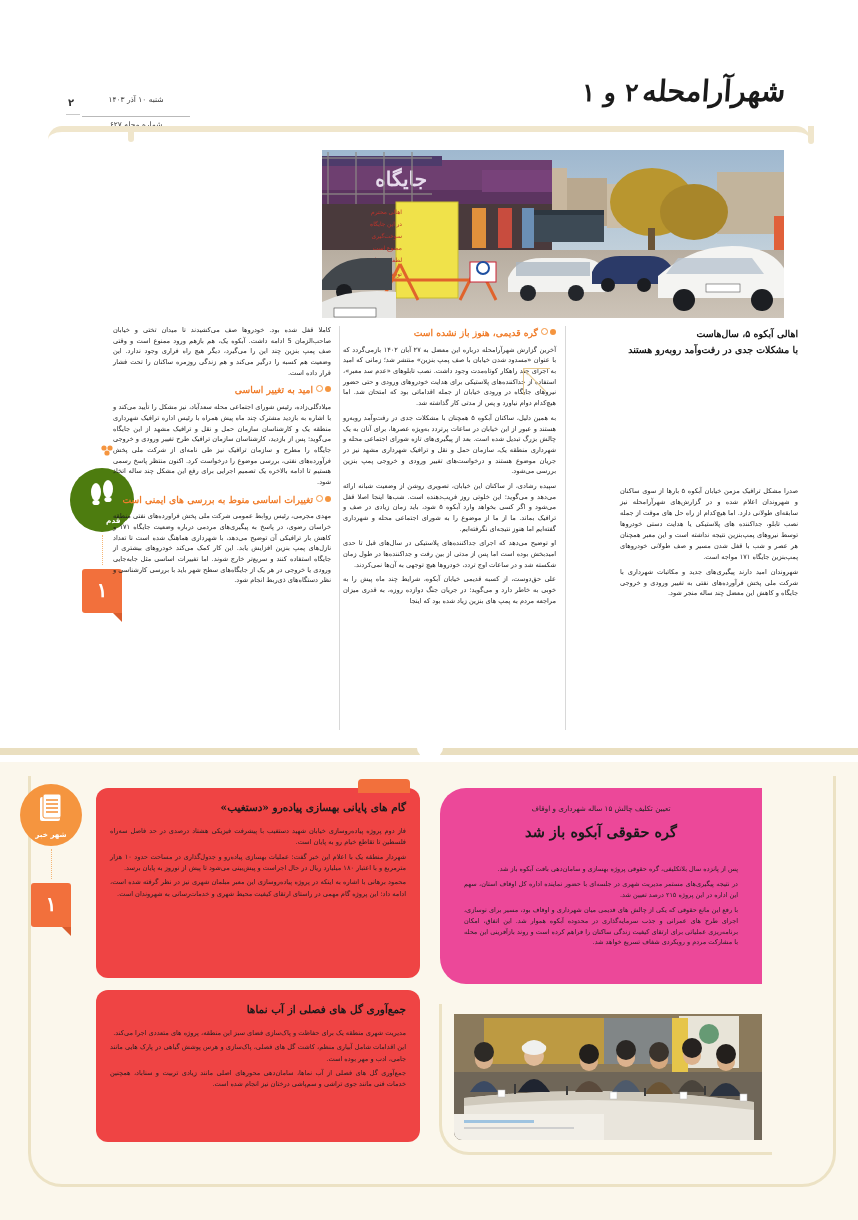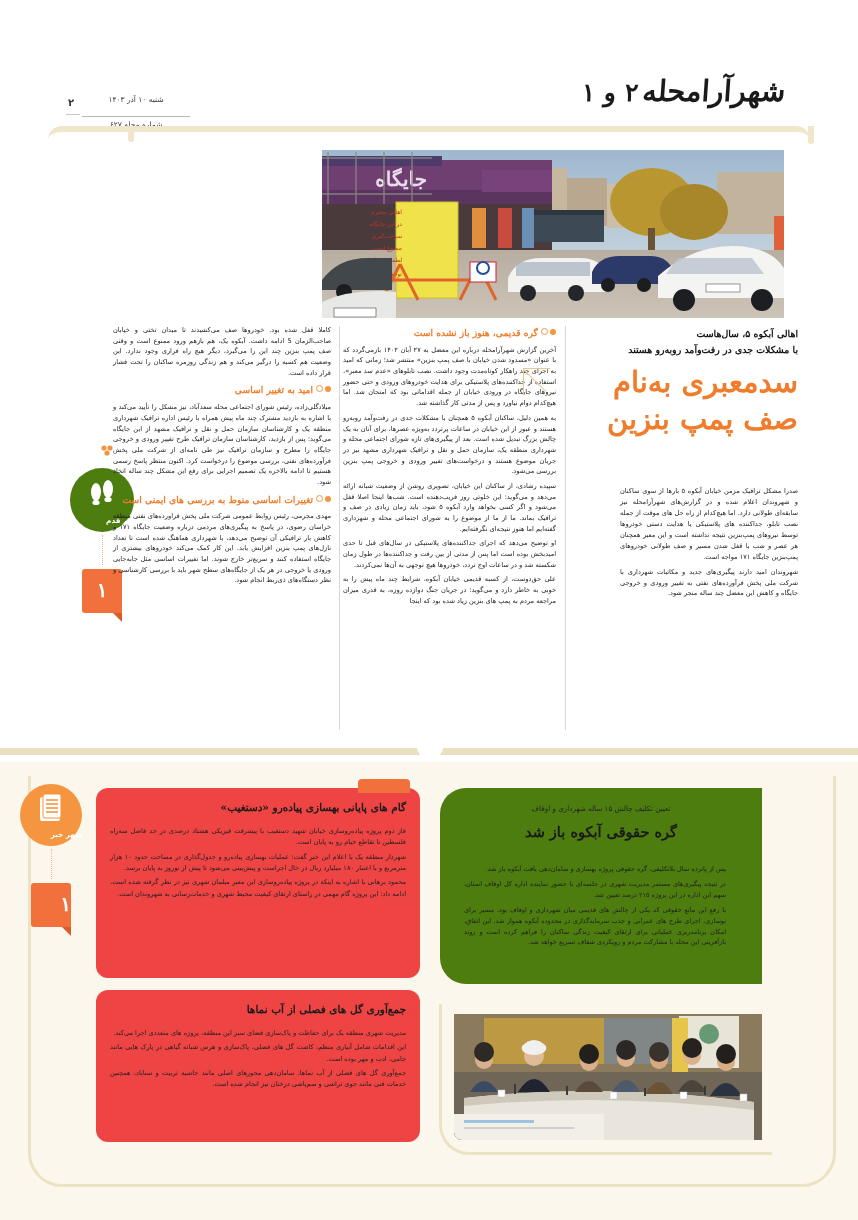--- a/index.html
+++ b/index.html
@@ -133,36 +133,36 @@
   .divider .bar{position:absolute;left:0;top:0;width:858px;height:7px;background:#eadfc0;}
   .divider .notch{
     position:absolute;left:417px;top:0;width:26px;height:9px;background:#ffffff;border-radius:0 0 13px 13px;
   }
 
   .bottom{position:absolute;left:0;top:762px;width:858px;height:458px;background:#fbf7ec;}
 
   
   .card-beige{
     position:absolute;right:96px;top:26px;width:322px;height:196px;
-    background:#4d7c0f;border-radius:26px 0 0 26px;
+    background:#ec4899;border-radius:26px 0 0 26px;
   }
   .card-beige .ck{
     position:absolute;right:20px;top:16px;width:282px;
     font-size:7.2px;color:#262626;text-align:center;line-height:1.5;
   }
   .card-beige .ch{
     position:absolute;right:20px;top:34px;width:282px;
     font-family:"DejaVu Serif","Liberation Serif",serif;
     font-size:14.5px;font-weight:700;color:#1a1a1a;text-align:center;line-height:1.4;
   }
   .card-beige .cbody{
     position:absolute;right:24px;top:76px;width:274px;
     font-size:6.5px;line-height:1.68;color:#1f1f1f;text-align:justify;
   }
-  .card-beige .cbody p{margin:0 12px 4px 0;}
+  .card-beige .cbody p{margin:0 0 4px 0;}
 
   .photo2{
     position:absolute;right:96px;top:252px;width:308px;height:126px;
     border-radius:0 0 0 8px;overflow:hidden;background:#7d7366;
   }
   .photo2 svg{display:block;width:100%;height:100%;}
   .photo2-frame{
     position:absolute;right:86px;top:242px;width:330px;height:148px;
     border:3px solid #ece2c4;border-radius:0 0 0 30px;border-top:none;border-right:none;
   }
@@ -180,21 +180,21 @@
     position:absolute;right:14px;top:12px;width:296px;
     font-family:"DejaVu Serif","Liberation Serif",serif;
     font-size:10.5px;font-weight:700;color:#1a1a1a;text-align:right;line-height:1.5;
   }
   .card-peach .pbody{
     position:absolute;right:14px;top:38px;width:296px;
     font-size:6.6px;line-height:1.72;color:#1f1f1f;text-align:justify;
   }
   .card-peach .pbody p{margin:0 0 3px 0;}
 
-  .badge2-wrap{position:absolute;left:12px;top:22px;width:78px;text-align:right;}
+  .badge2-wrap{position:absolute;left:12px;top:22px;width:78px;text-align:center;}
   .badge2-circle{
     width:62px;height:62px;border-radius:50%;background:#f5953f;margin:0 auto;position:relative;
   }
   .badge2-circle .blabel{
     position:absolute;left:0;right:0;bottom:7px;font-size:7.2px;color:#fff;font-weight:700;
   }
   .doc-ic{position:absolute;left:50%;top:10px;transform:translateX(-50%);}
 
   .bottom-frame{
     position:absolute;left:28px;top:14px;width:802px;height:408px;
@@ -324,21 +324,20 @@
     </div>
 
     <div class="vline" style="right:234px;top:176px;height:404px;"></div>
     <div class="vline" style="right:460px;top:176px;height:404px;"></div>
     <div class="vline" style="right:236px;top:0px;height:0;"></div>
 
     <div class="kicker">
       <div style="white-space:pre-line">اهالی آبکوه ۵، سال‌هاست
 با مشکلات جدی در رفت‌وآمد روبه‌رو هستند</div>
     </div>
-    <div class="headline">سدمعبری به‌نام صف پمپ بنزین</div>
 
     <div class="lead">
       <p>صدرا مشکل ترافیک مزمن خیابان آبکوه ۵ بارها از سوی ساکنان و شهروندان اعلام شده و در گزارش‌های شهرآرامحله نیز سابقه‌ای طولانی دارد. اما هیچ‌کدام از راه حل های موقت از جمله نصب تابلو، جداکننده های پلاستیکی یا هدایت دستی خودروها توسط نیروهای پمپ‌بنزین نتیجه نداشته است و این معبر همچنان هر عصر و شب با قفل شدن مسیر و صف طولانی خودروهای پمپ‌بنزین جایگاه ۱۷۱ مواجه است.</p>
       <p>شهروندان امید دارند پیگیری‌های جدید و مکاتبات شهرداری با شرکت ملی پخش فرآورده‌های نفتی به تغییر ورودی و خروجی جایگاه و کاهش این معضل چند ساله منجر شود.</p>
     </div>
 
     <div class="badge-wrap">
       <div class="badge-circle">
         <svg class="feet" width="30" height="30" viewBox="0 0 30 30">
           <ellipse cx="9" cy="13" rx="5" ry="9" fill="#fff"></ellipse>
@@ -482,22 +481,22 @@
         <p>فاز دوم پروژه پیاده‌روسازی خیابان شهید دستغیب با پیشرفت فیزیکی هشتاد درصدی در حد فاصل سه‌راه فلسطین تا تقاطع خیام رو به پایان است.</p>
         <p>شهردار منطقه یک با اعلام این خبر گفت: عملیات بهسازی پیاده‌رو و جدول‌گذاری در مساحت حدود ۱۰ هزار مترمربع و با اعتبار ۱۸۰ میلیارد ریال در حال اجراست و پیش‌بینی می‌شود تا پیش از نوروز به پایان برسد.</p>
         <p>محمود برهانی با اشاره به اینکه در پروژه پیاده‌روسازی این معبر مبلمان شهری نیز در نظر گرفته شده است، ادامه داد: این پروژه گام مهمی در راستای ارتقای کیفیت محیط شهری و خدمات‌رسانی به شهروندان است.</p>
       </div>
     </div>
 
     <div class="card-peach c2">
       <div class="ph">جمع‌آوری گل های فصلی از آب نماها</div>
       <div class="pbody">
         <p>مدیریت شهری منطقه یک برای حفاظت و پاک‌سازی فضای سبز این منطقه، پروژه های متعددی اجرا می‌کند.</p>
-        <p>این اقدامات شامل آبیاری منظم، کاشت گل های فصلی، پاک‌سازی و هرس شبانه گیاهی در پارک هایی مانند جامی، ادب و مهر بوده است.</p>
-        <p>جمع‌آوری گل های فصلی از آب نماها، سامان‌دهی محورهای اصلی مانند حاشیه تربیت و سناباد، همچنین خدمات فنی مانند جوی تراشی و سم‌پاشی درختان نیز انجام شده است.</p>
+        <p>این اقدامات شامل آبیاری منظم، کاشت گل های فصلی، پاک‌سازی و هرس پوشش گیاهی در پارک هایی مانند جامی، ادب و مهر بوده است.</p>
+        <p>جمع‌آوری گل های فصلی از آب نماها، سامان‌دهی محورهای اصلی مانند زیادی تربیت و سناباد، همچنین خدمات فنی مانند جوی تراشی و سم‌پاشی درختان نیز انجام شده است.</p>
       </div>
     </div>
 
     <div class="badge2-wrap">
       <div class="badge2-circle">
         <svg class="doc-ic" width="30" height="30" viewBox="0 0 30 30">
           <rect x="4" y="3" width="20" height="24" rx="2" fill="#fff"></rect>
           <rect x="7" y="0" width="18" height="24" rx="2" fill="#fff" stroke="#f5953f" stroke-width="1"></rect>
           <g stroke="#f5953f" stroke-width="1.6">
             <line x1="10" y1="6" x2="22" y2="6"></line>

